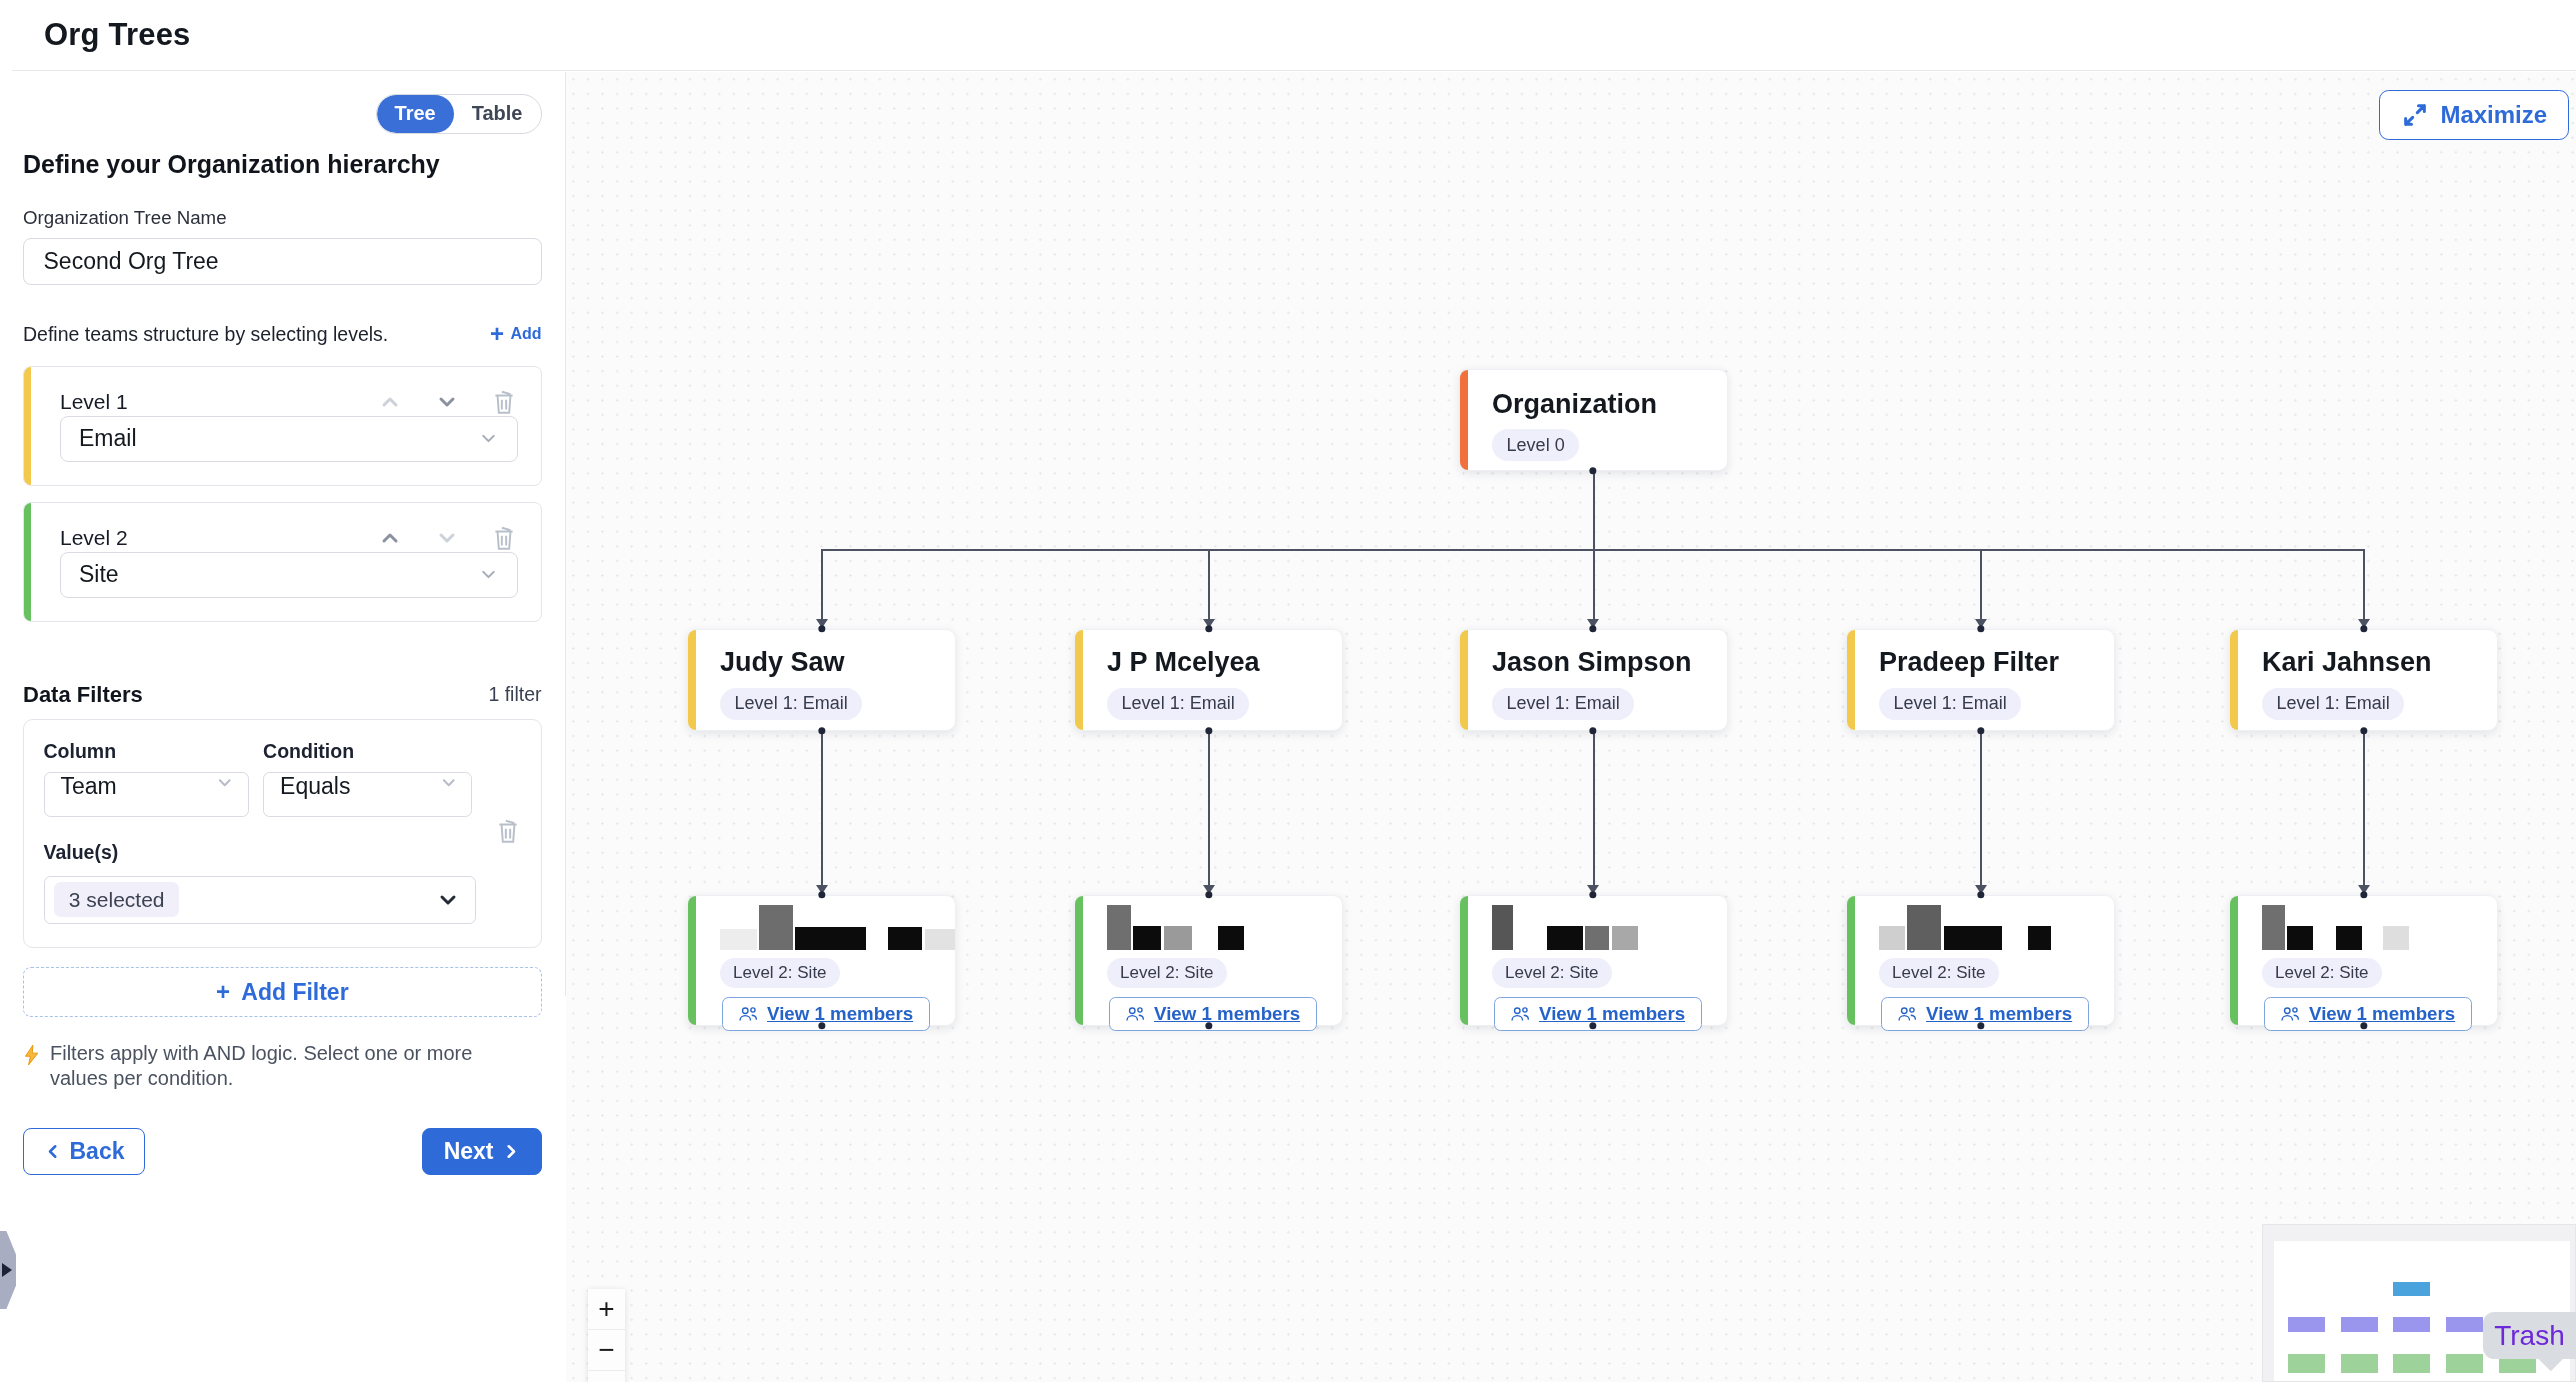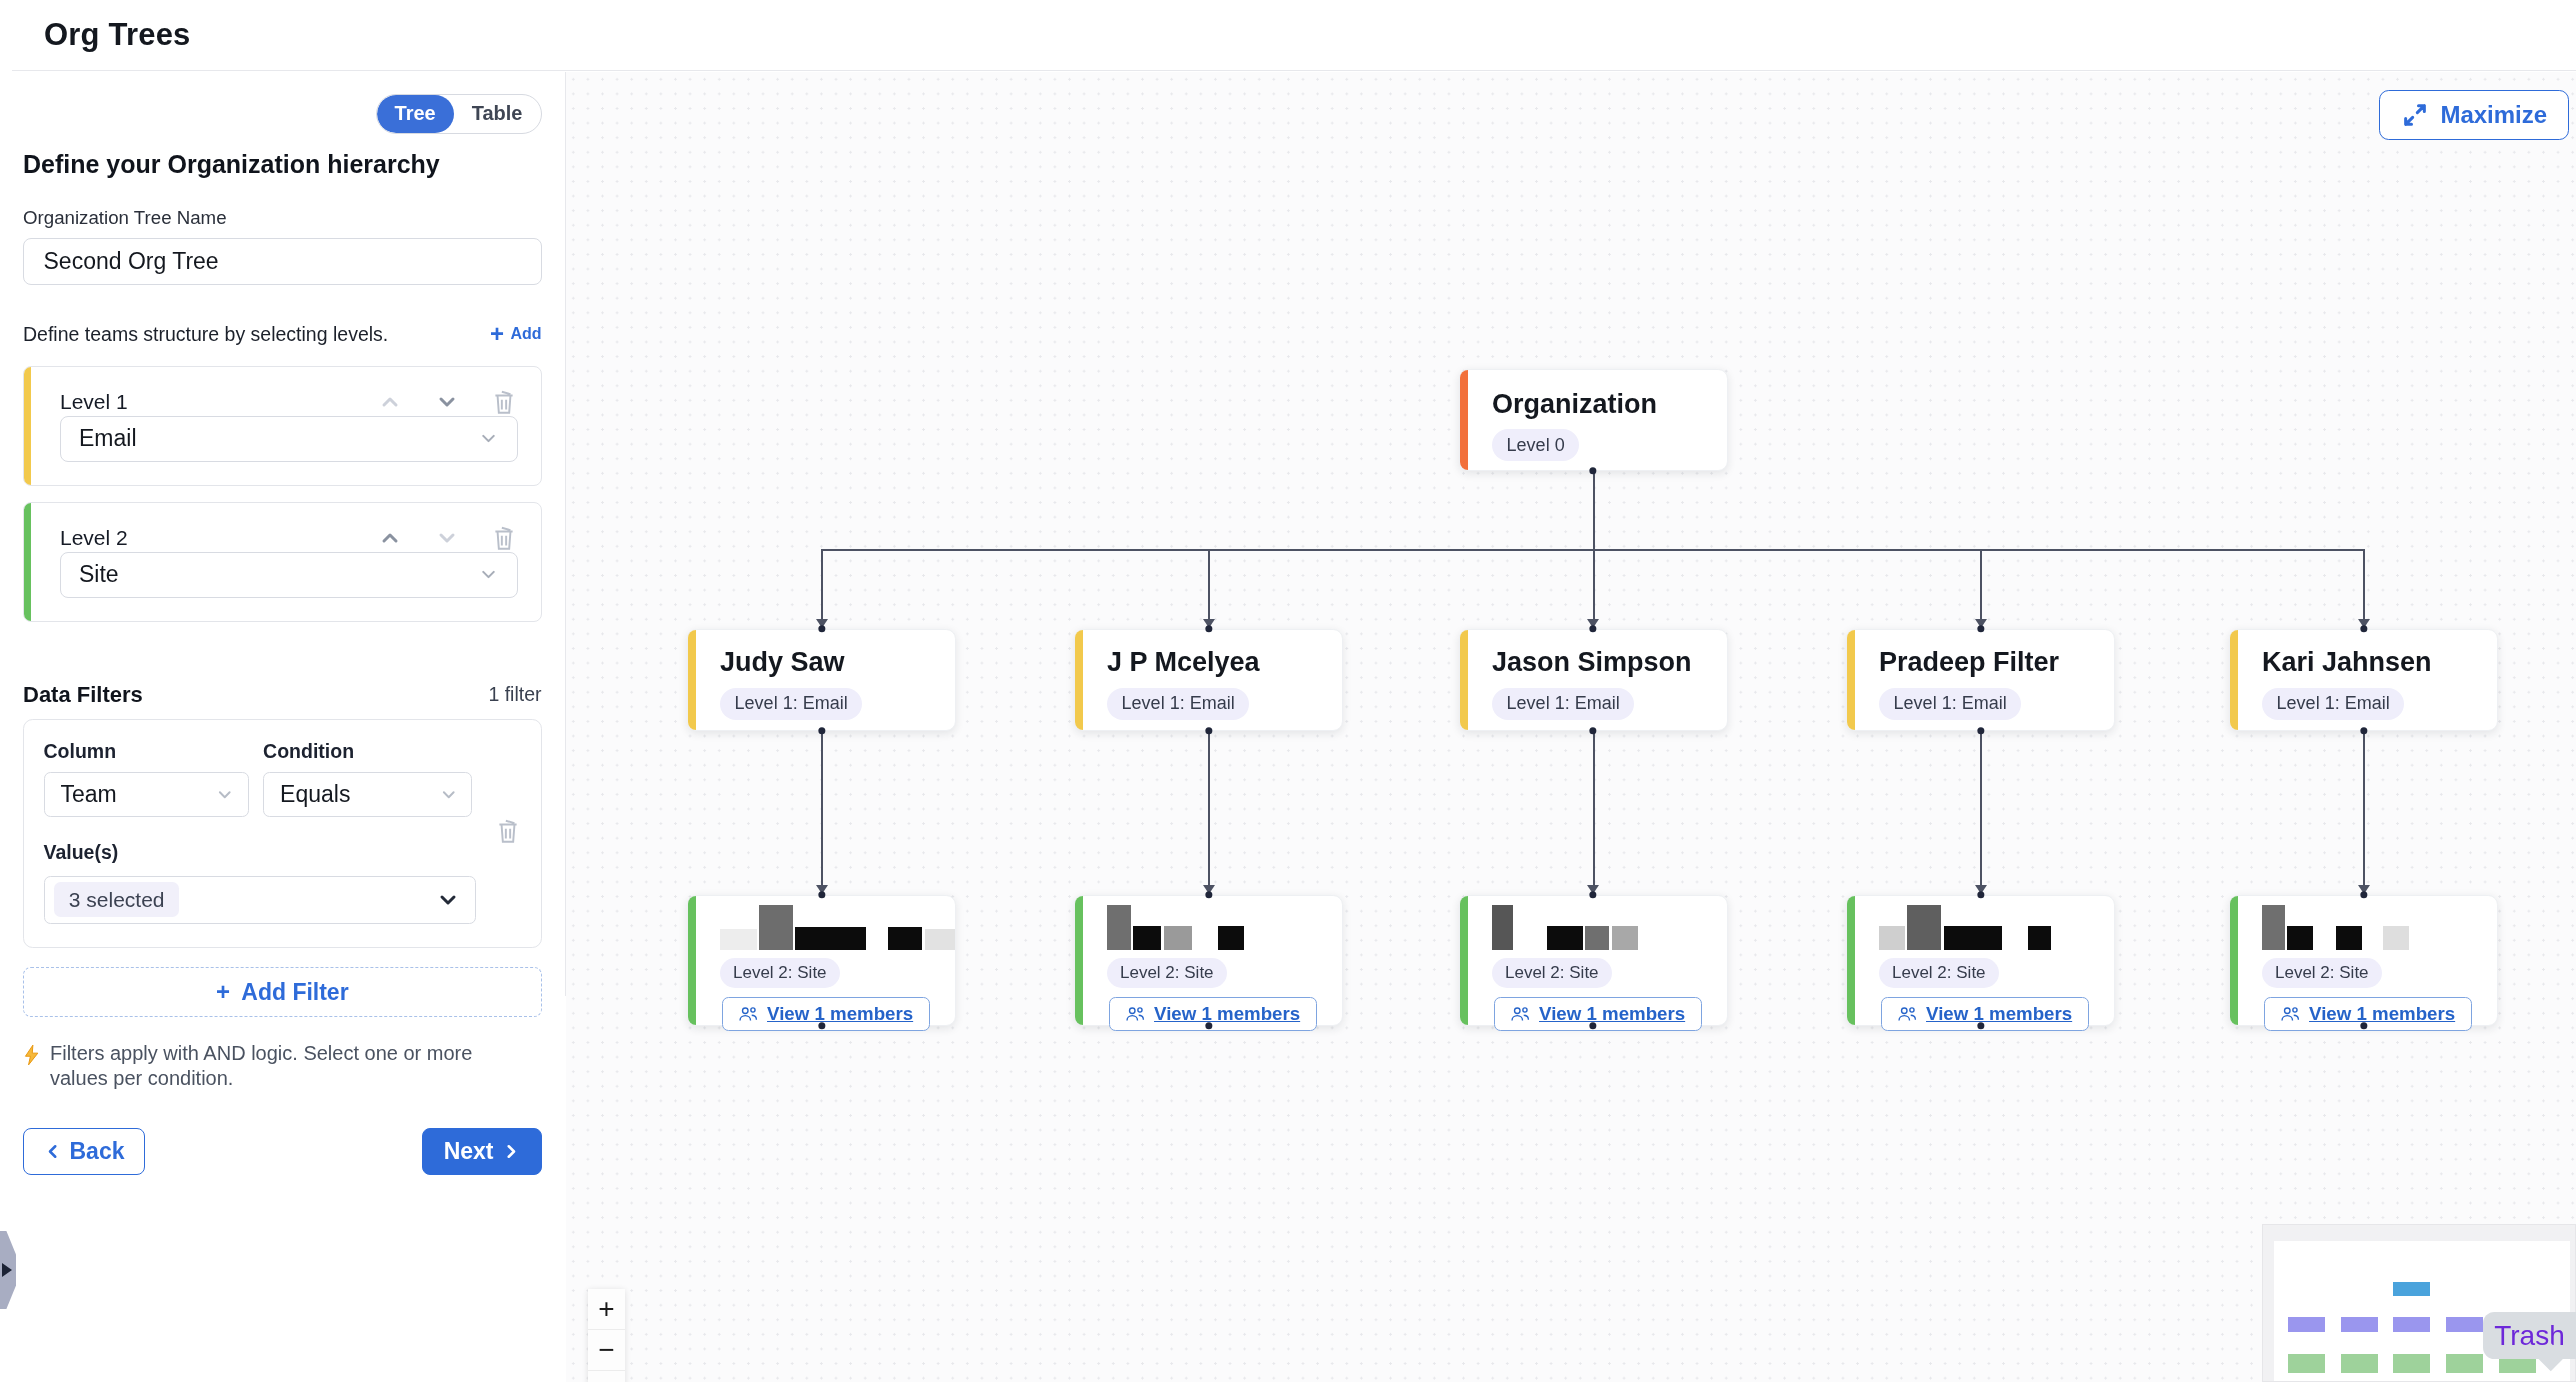--- a/index.html
+++ b/index.html
@@ -39,21 +39,21 @@
     display:flex; align-items:center; padding:0 18px; font-size:23px; color:#14181f; cursor:pointer; }
   .sel .grow { flex:1; }
 
   .df-head { margin-top:60px; display:flex; justify-content:space-between; align-items:center; }
   .df-title { font-size:22px; font-weight:700; color:#10141c; }
   .df-count { font-size:19.5px; color:#3a4150; }
   .fcard { margin-top:11.4px; border:0.8px solid #e3e5ea; border-radius:9.7px; padding:19.5px 14.6px 23px 19.5px; }
   .frow { display:flex; gap:14.6px; }
   .fcol { display:flex; flex-direction:column; }
   .flbl { font-size:19.5px; font-weight:600; color:#1c2230; margin-bottom:9.7px; }
-  .fsel { height:45px; border:1.2px solid #d8dbe2; border-radius:6.5px; display:flex; align-items:center;
+  .fsel { height:45px; border:1.2px solid #d8dbe2; border-radius:6.5px; display:flex; 
     padding:0 13px 0 16px; font-size:23px; color:#14181f; cursor:pointer; }
   .ftrash { align-self:flex-end; margin-left:8px; margin-bottom:-28px; cursor:pointer; }
   .vlbl { margin-top:24px; font-size:19.5px; font-weight:600; color:#1c2230; }
   .vsel { margin-top:11.4px; height:48px; border:1.2px solid #d8dbe2; border-radius:6.5px; display:flex;
     align-items:center; padding:0 14.6px 0 9.7px; cursor:pointer; }
   .chip { background:#f1f0fa; border-radius:6.5px; padding:5.7px 14.6px; font-size:21px; color:#3c4252; }
   .vsel .grow { flex:1; }
 
   .add-filter { margin-top:19.5px; width:100%; height:50px; border:1.6px dashed #a9c1e9; border-radius:8px;
     background:#fff; display:flex; align-items:center; justify-content:center; gap:11.4px;

